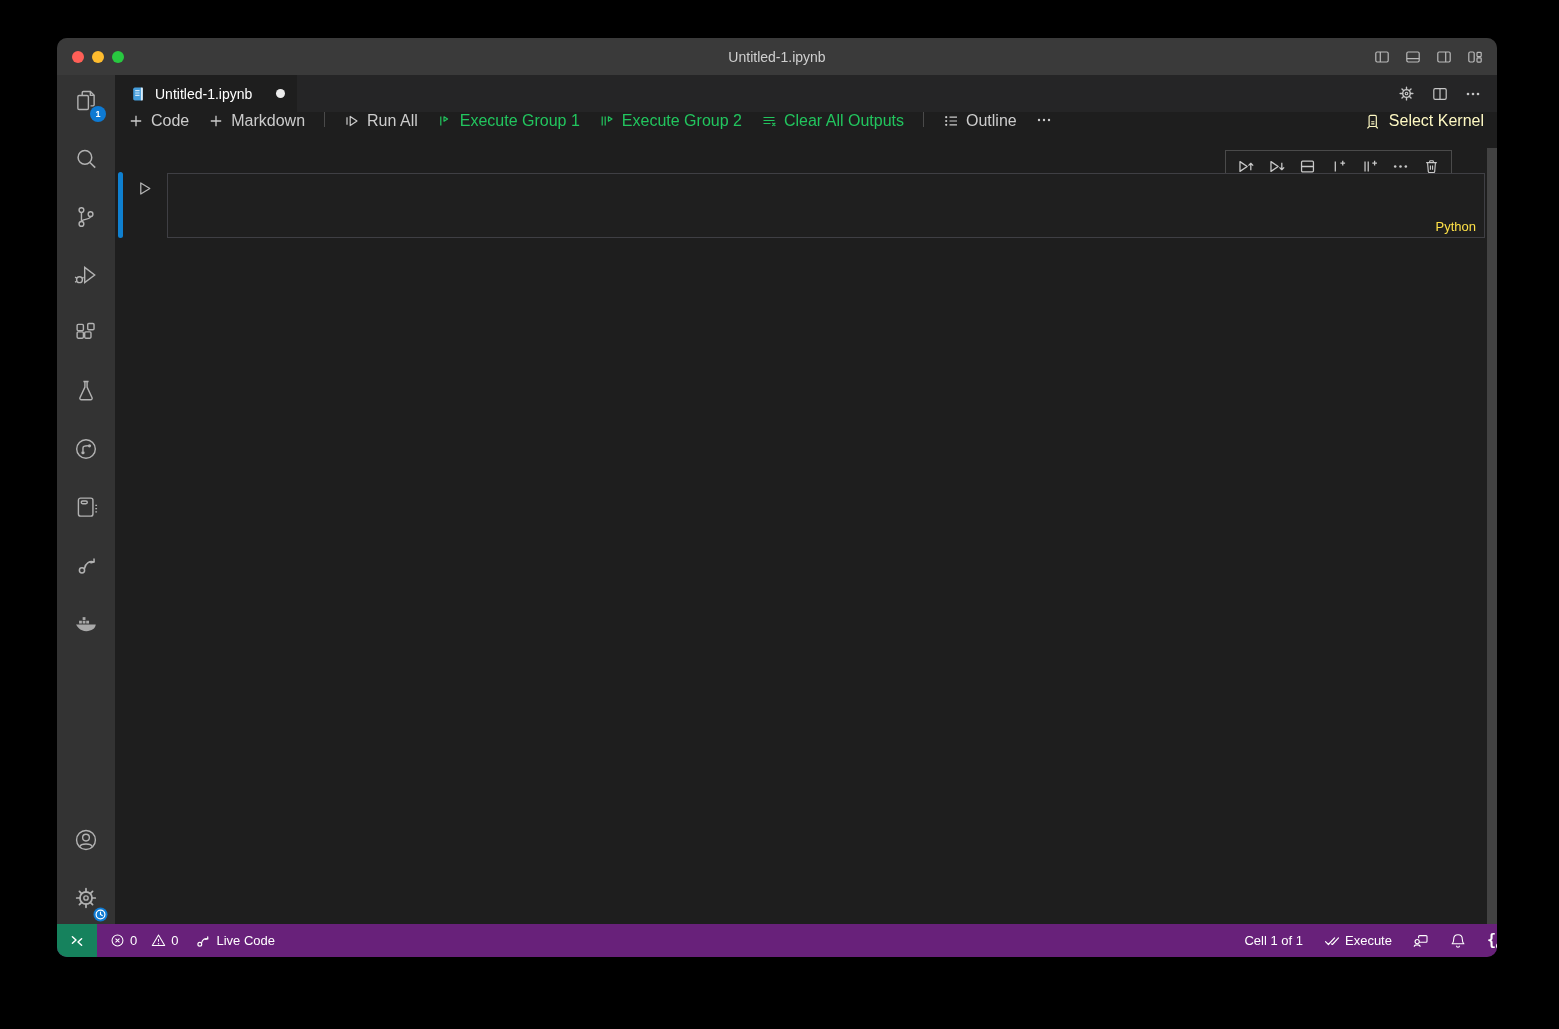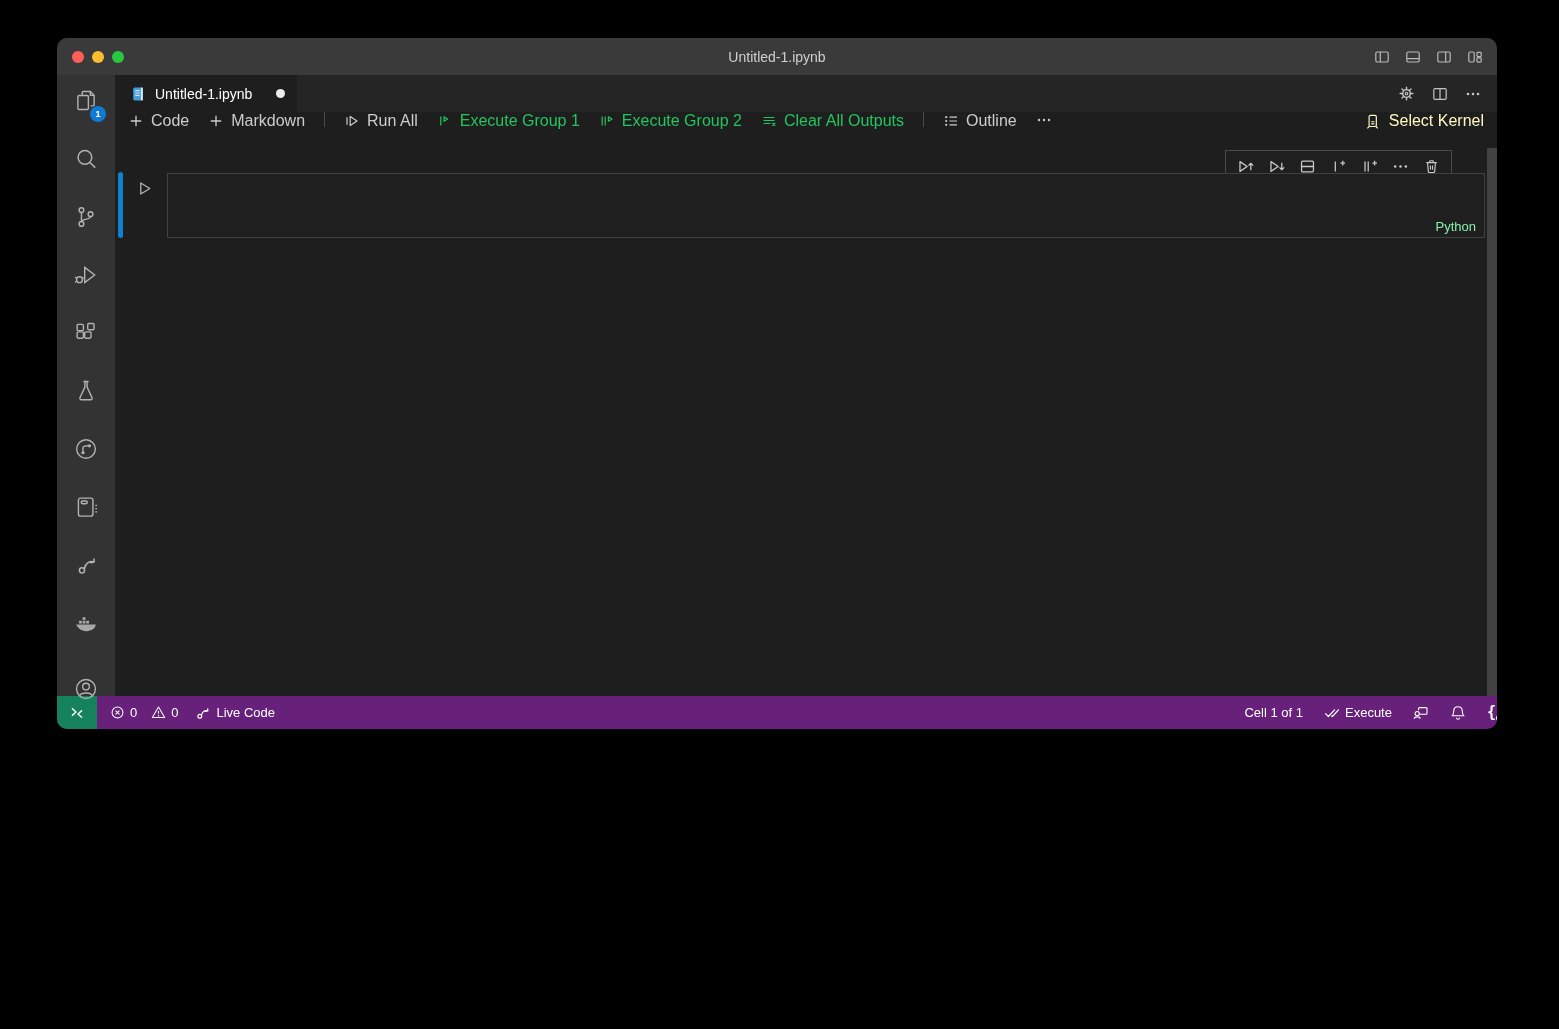--- a/index.html
+++ b/index.html
@@ -1,19 +1,19 @@
 <!DOCTYPE html>
 <html><head>
 <meta charset="utf-8">
 <style>
   * { margin:0; padding:0; box-sizing:border-box; }
   html,body { background:#000; }
   body { font-family:"Liberation Sans","DejaVu Sans",sans-serif; }
   .stage { position:relative; width:1559px; height:1029px; background:#000; overflow:hidden; }
-  .window { position:absolute; left:57px; top:38px; width:1440px; height:691px;
+  .window { position:absolute; left:57px; top:38px; width:1440px; height:919px;
             border-radius:10px; overflow:hidden; background:#1e1e1e;
             display:flex; flex-direction:column; }
 
   
   .titlebar { height:37px; flex:none; background:#3a3a3a; position:relative;
               display:flex; align-items:center; justify-content:center; }
   .traffic { position:absolute; left:15px; top:0; height:100%; display:flex; align-items:center; gap:8px; }
   .tl { width:12px; height:12px; border-radius:50%; }
   .tl.red { background:#ff5f57; } .tl.yellow { background:#febc2e; } .tl.green { background:#28c840; }
   .title { color:#cfcfcf; font-size:14px; }
@@ -54,21 +54,21 @@
 
   .cell-toolbar { position:absolute; top:2px; right:45px; width:227px; height:33px;
                   background:#1f1f1f; border:1px solid #4a4a4a; display:flex; align-items:center;
                   justify-content:space-between; padding:0 11px; color:#c8c8c8; }
 
   .cell { position:absolute; left:0; top:24px; right:12px; height:66px; }
   .cell-focusbar { position:absolute; left:3px; top:0; width:5px; height:66px; background:#0f80d0; border-radius:3px; }
   .cell-run { position:absolute; left:21px; top:8px; color:#b4b4b4; }
   .cell-editor { position:absolute; left:52px; right:0; top:1px; bottom:0;
                  border:1px solid #3f3f44; background:#1f1f1f; }
-  .cell-lang { position:absolute; right:9px; bottom:4px; color:#86efac; font-size:13px; }
+  .cell-lang { position:absolute; right:9px; bottom:4px; color:#fde047; font-size:13px; }
 
   
   .statusbar { height:33px; flex:none; background:#68217a; display:flex; align-items:center;
                color:#fff; font-size:13px; }
   .remote { width:40px; height:100%; flex:none; background:#16825d; display:flex;
             align-items:center; justify-content:center; color:#fff; }
   .sb-left { display:flex; align-items:center; gap:17px; padding-left:13px; }
   .sb-right { margin-left:auto; display:flex; align-items:center; gap:21px; padding-right:1px; }
   .sb-group { display:flex; align-items:center; gap:5px; }
   .brace { position:relative; font-size:15px; font-weight:bold; line-height:1; font-family:"DejaVu Sans Mono",monospace; }

